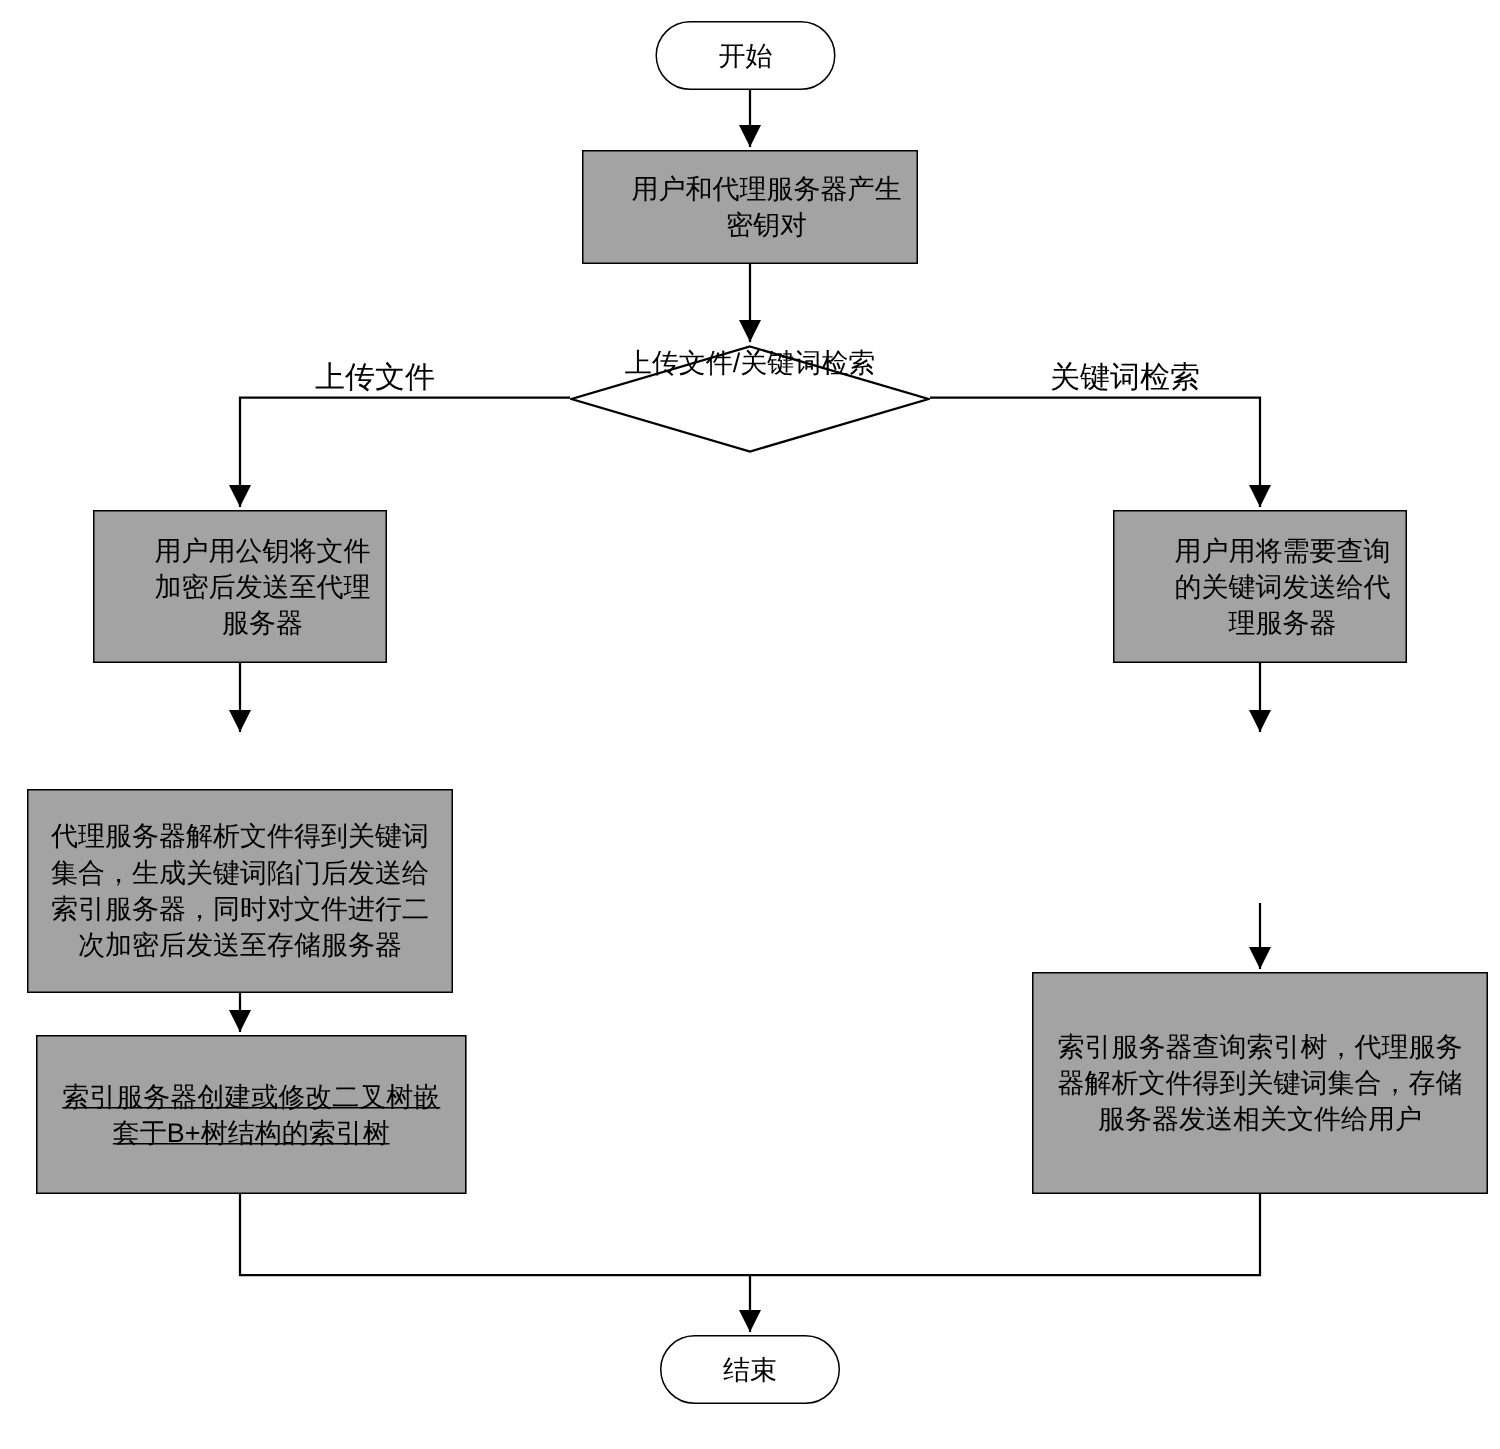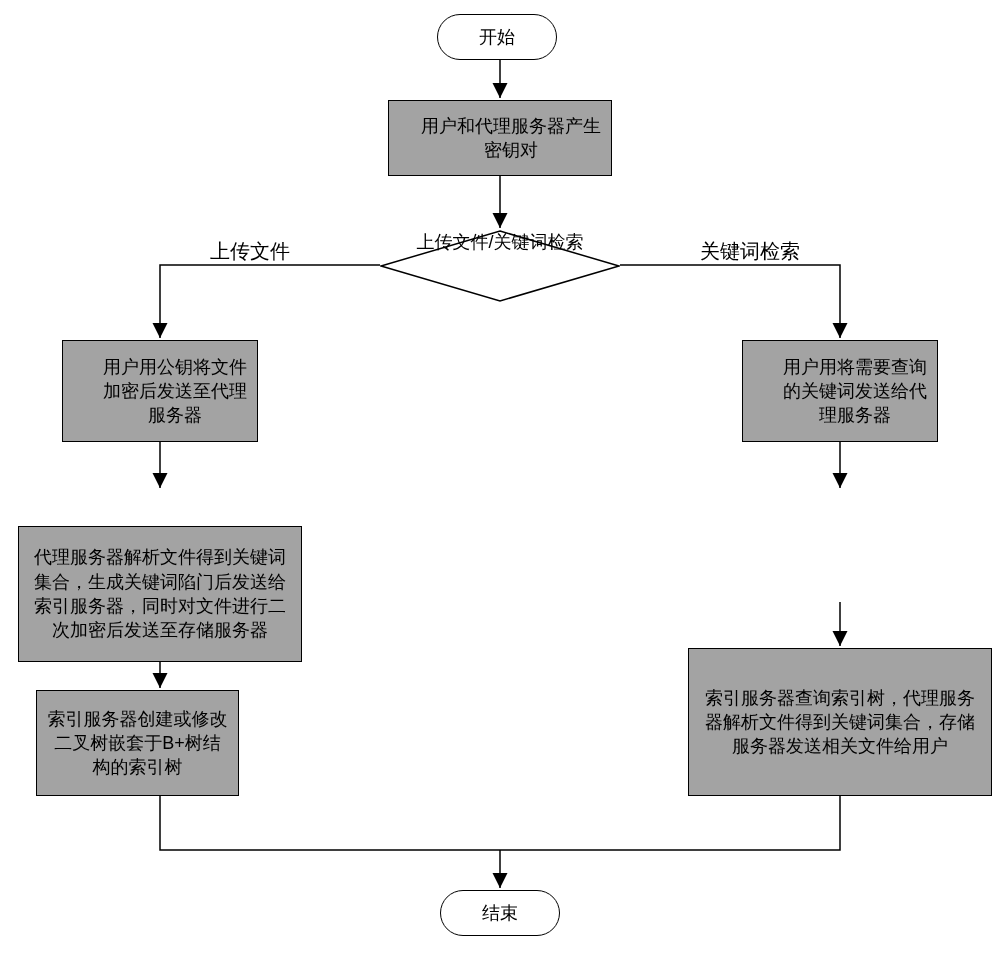--- a/index.html
+++ b/index.html
@@ -116,21 +116,21 @@
   <div class="node process" style="left:62px; top:340px; width:196px; height:102px;">
     <span style="white-space:pre-line">用户用公钥将文件
 加密后发送至代理
 服务器</span>
   </div>
 
   <div class="node process" style="left:18px; top:490px; width:284px; height:136px;margin-top:36px;">
     <span>代理服务器解析文件得到关键词集合，生成关键词陷门后发送给索引服务器，同时对文件进行二次加密后发送至存储服务器</span>
   </div>
 
-  <div class="node process" style="left:36px; top:690px; width:203px; height:106px;">
+  <div class="node process" style="left:24px; top:690px; width:287px; height:106px;text-decoration:underline;">
     <span>索引服务器创建或修改二叉树嵌套于B+树结构的索引树</span>
   </div>
 
   <div class="node process" style="left:742px; top:340px; width:196px; height:102px;">
     <span style="white-space:pre-line">用户用将需要查询
 的关键词发送给代
 理服务器</span>
   </div>
 
 

